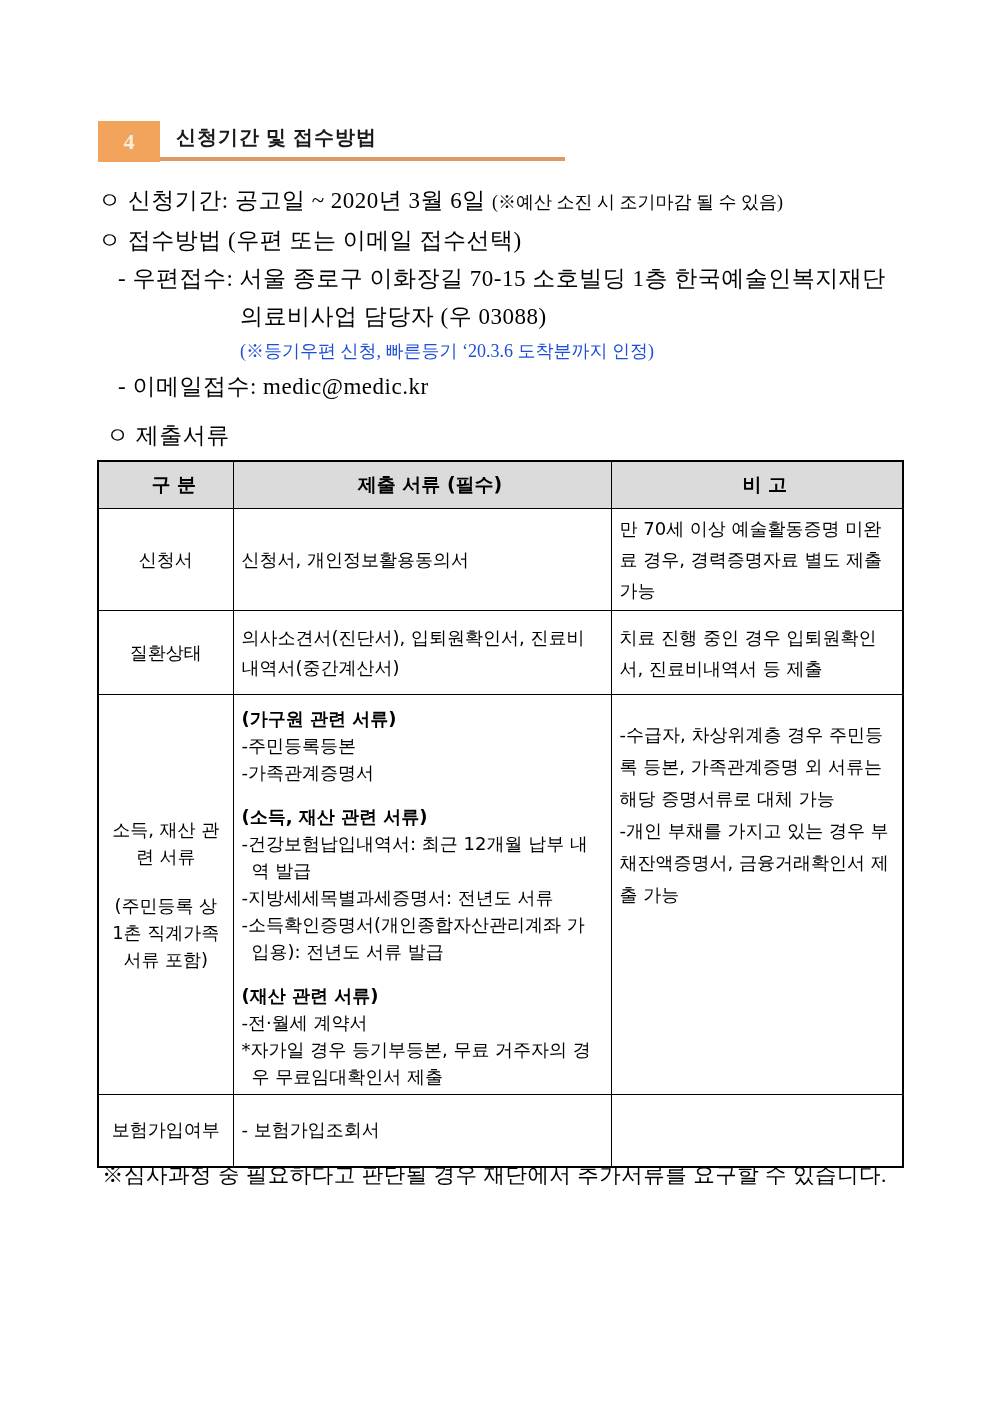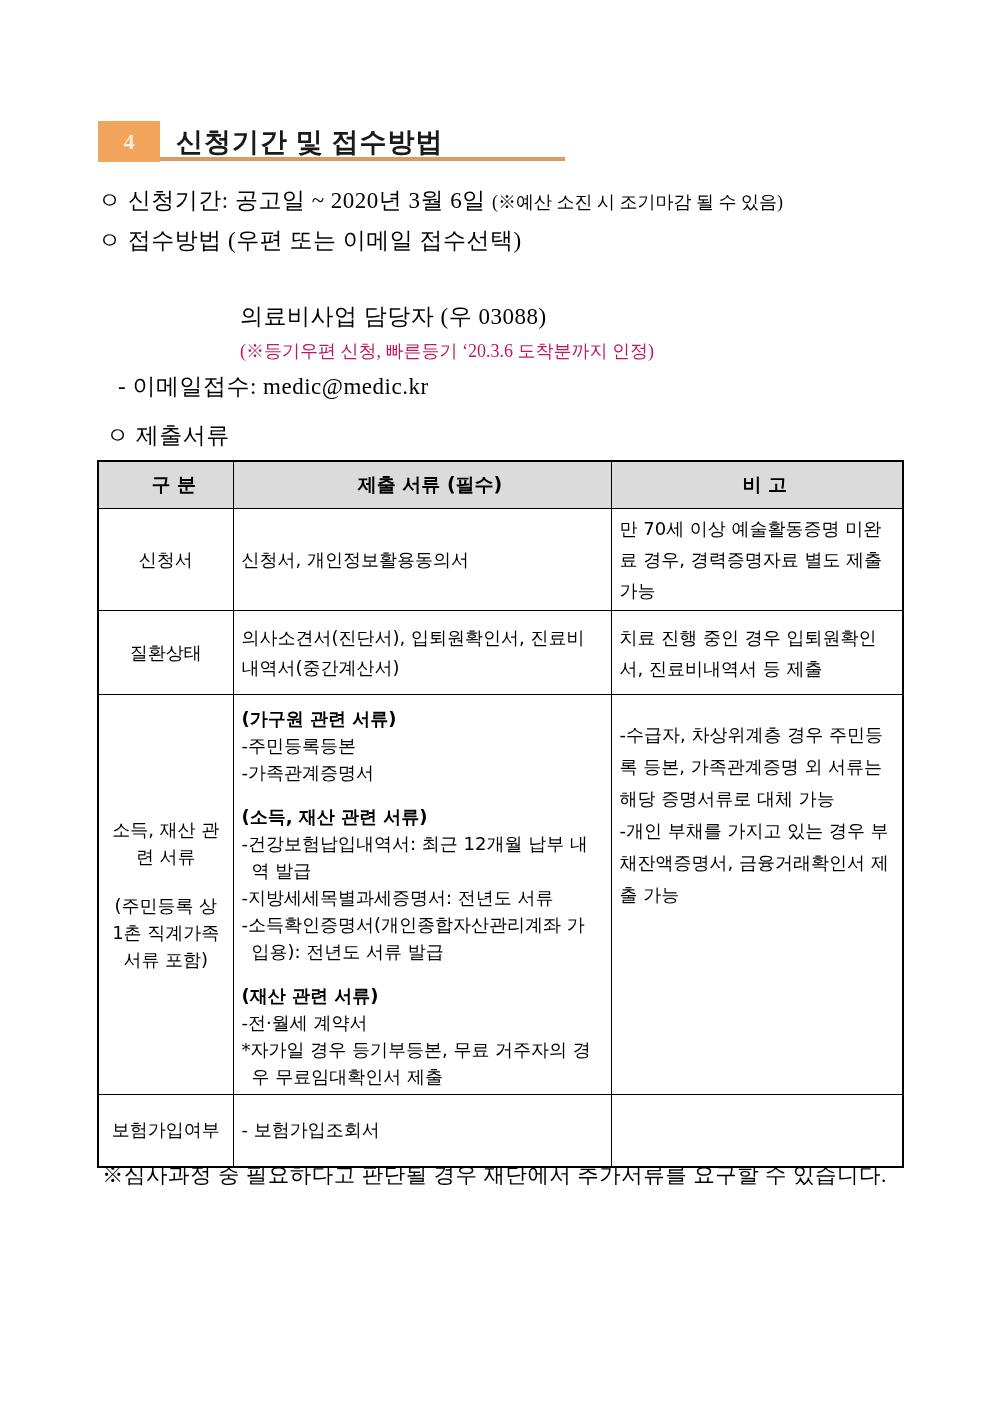--- a/index.html
+++ b/index.html
@@ -14,34 +14,34 @@
   
   .num-box{
     position:absolute;left:98px;top:121px;
     width:62px;height:41px;
     background:#F2A35C;
     display:flex;align-items:center;justify-content:center;
     font-weight:bold;font-size:22px;color:#FBEEDC;
   }
   .sec-title{
     position:absolute;left:176px;top:124px;
-    font-size:27px;font-weight:bold;color:#1a1a1a;
+    font-size:20px;font-weight:bold;color:#1a1a1a;
     letter-spacing:1px;white-space:nowrap;
   }
   .sec-underline{
     position:absolute;left:160px;top:157px;
     width:405px;height:4px;background:#DC9B64;
   }
   
   .iline{
     position:absolute;font-size:23px;letter-spacing:0.5px;
     white-space:nowrap;color:#000;
   }
   .iline .small{font-size:18px;letter-spacing:0;}
-  .note-line{position:absolute;font-size:18px;white-space:nowrap;color:#be185d;}
+  .note-line{position:absolute;font-size:18px;white-space:nowrap;color:#1d4ed8;}
   
   .doc-table{
     position:absolute;left:97px;top:460px;
     border-collapse:collapse;table-layout:fixed;
     width:805px;
     font-family:"DejaVu Sans","Liberation Sans",sans-serif;
     font-size:18px;color:#000;
     border:2px solid #000;
   }
   .doc-table td,.doc-table th{
@@ -77,20 +77,21 @@
   <div class="num-box">
     <span>4</span>
   </div>
   <div class="sec-title">신청기간  및  접수방법</div>
   <div class="sec-underline"></div>
 
   <div class="iline" style="left:98px;top:185px;">
     <span>ㅇ 신청기간: 공고일 ~ 2020년 3월 6일 </span><span class="small">(※예산 소진 시 조기마감 될 수 있음)</span>
   </div>
   <div class="iline" style="left:98px;top:225px;">ㅇ 접수방법 (우편 또는 이메일 접수선택)</div>
+  <div class="iline" style="left:118px;top:263px;">- 우편접수: 서울 종로구 이화장길 70-15 소호빌딩 1층 한국예술인복지재단</div>
   <div class="iline" style="left:240px;top:301px;">의료비사업 담당자 (우 03088)</div>
   <div class="note-line" style="left:240px;top:339px;">(※등기우편 신청, 빠른등기 ‘20.3.6 도착분까지 인정)</div>
   <div class="iline" style="left:118px;top:371px;">
     <span>- 이메일접수: </span><span>medic@medic.kr</span>
   </div>
   <div class="iline" style="left:98px;top:420px;margin-left:8px;">ㅇ 제출서류</div>
 
   <table class="doc-table">
     <colgroup>
       <col style="width:135px">

